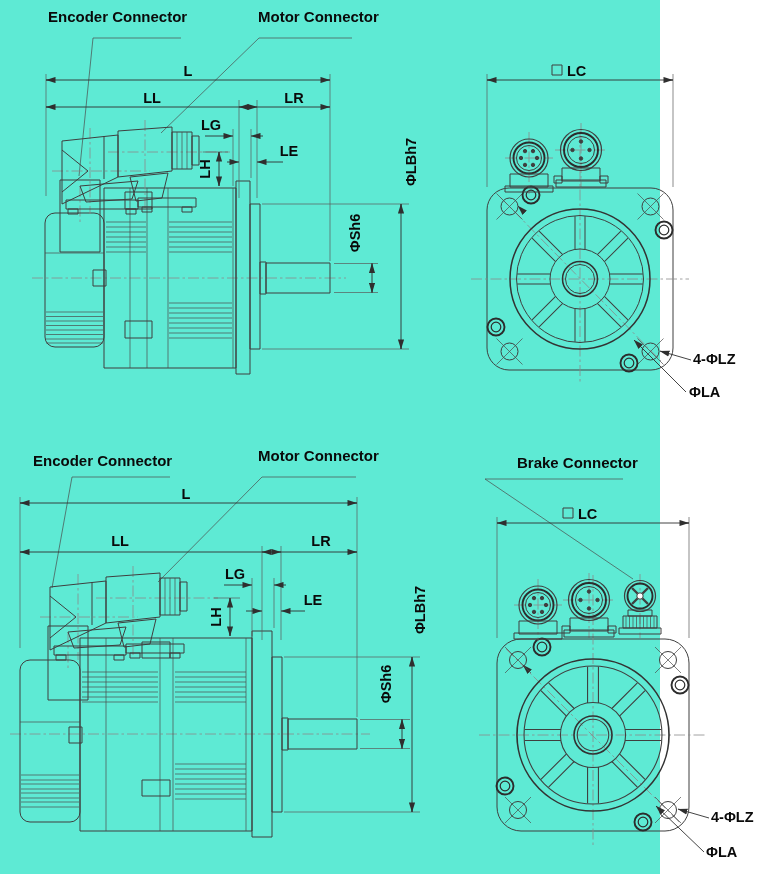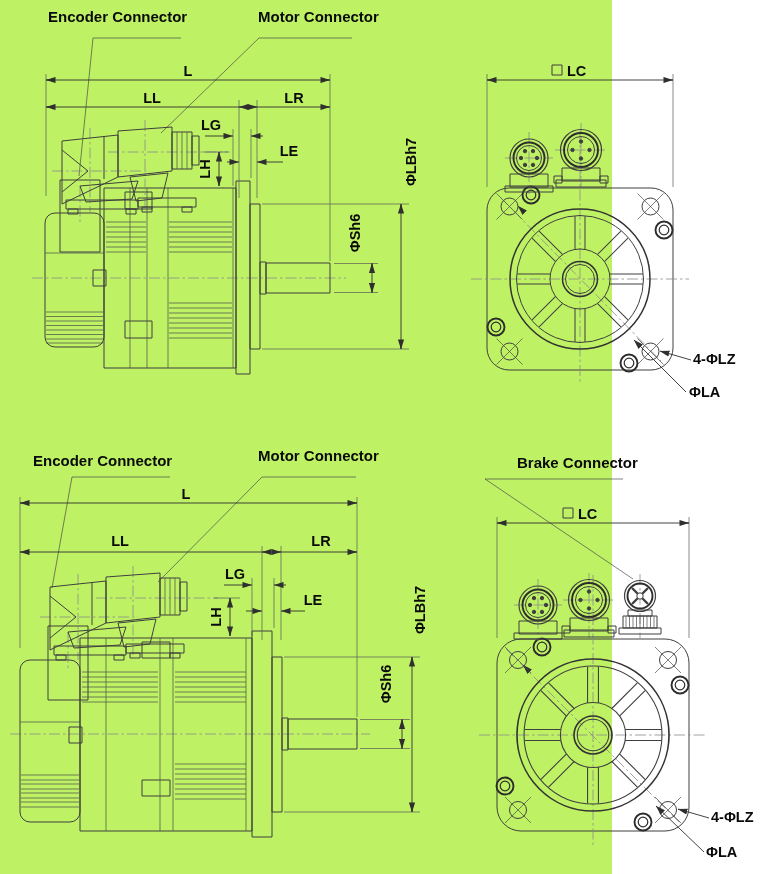--- a/index.html
+++ b/index.html
@@ -1,16 +1,16 @@
 <!DOCTYPE html>
 <html><head>
 <meta charset="utf-8">
 <style>
   html,body{margin:0;padding:0;background:#fff;}
-  .stage{width:612px;height:874px;background:#bef264;position:relative;font-family:"Liberation Sans",sans-serif;}
+  .stage{width:660px;height:874px;background:#5eead4;position:relative;font-family:"Liberation Sans",sans-serif;}
   svg{display:block;}
   .ln{stroke:#3f3f3f;stroke-width:1;fill:none;stroke-linejoin:round;}
   .thin{stroke:#4a4a4a;stroke-width:.7;fill:none;}
   .bold{stroke:#333;stroke-width:1.5;fill:none;}
   .dark{stroke:#2c2c2c;stroke-width:1.9;fill:none;}
   .cl{stroke:#8a8a8a;stroke-width:.8;fill:none;stroke-dasharray:11 3 2.5 3;}
   .dim{stroke:#2f2f2f;stroke-width:.9;fill:none;}
   .ext{stroke:#5a5a5a;stroke-width:.7;fill:none;}
   .dimtxt{font:bold 14.5px "Liberation Sans",sans-serif;fill:#0a0a0a;}
   .callout{font:bold 15px "Liberation Sans",sans-serif;fill:#0a0a0a;}

